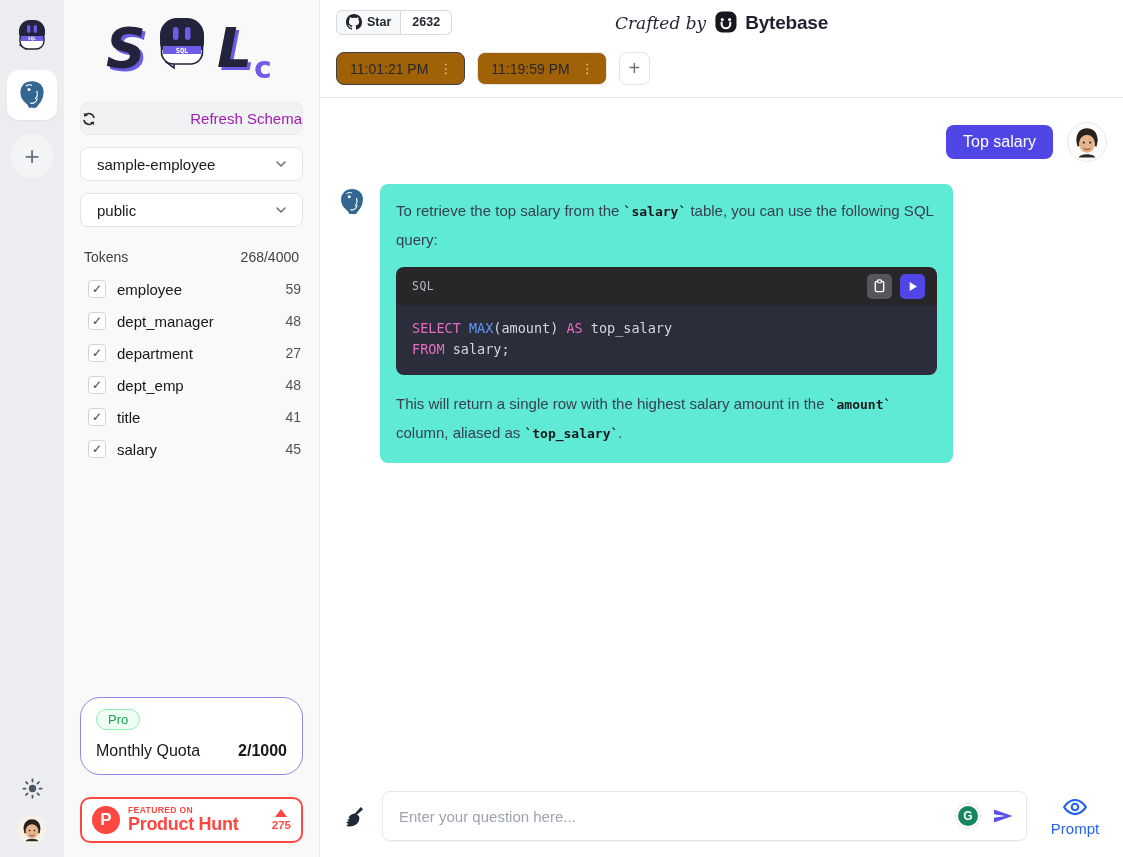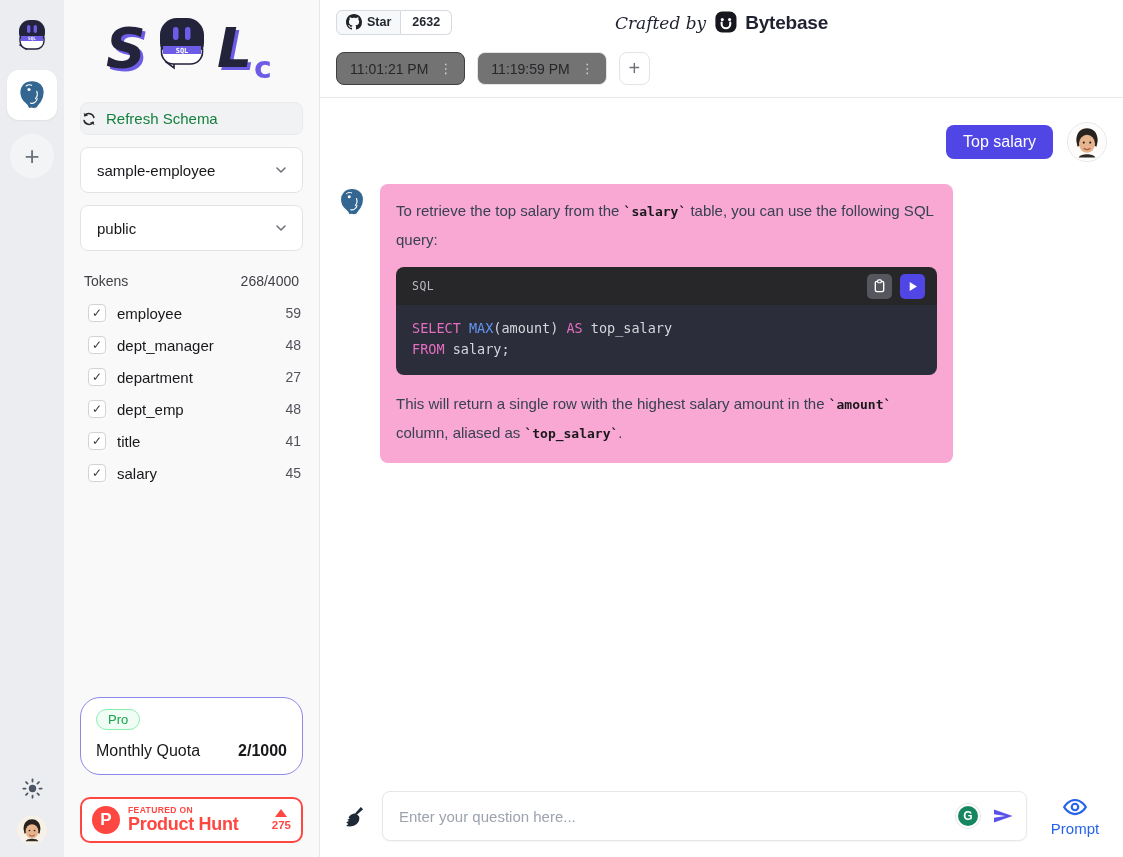--- a/index.html
+++ b/index.html
@@ -13,22 +13,22 @@
   .rail-bot { margin-top:auto; display:flex; flex-direction:column; align-items:center; gap:16px; }
   .rail-avatar { width:42px; height:42px; display:flex; align-items:center; justify-content:center; cursor:pointer; }
   .conn-btn { width:50px; height:50px; background:#fff; border-radius:12px; display:flex; align-items:center; justify-content:center; box-shadow:0 1px 2px rgba(0,0,0,.06); cursor:pointer; }
   .plus-btn { width:44px; height:44px; border-radius:50%; background:#f3f4f6; color:#6b7280; font-size:26px; font-weight:300; display:flex; align-items:center; justify-content:center; cursor:pointer; line-height:1; }
   .sun-btn { cursor:pointer; display:flex; }
   .small-avatar { width:30px; height:30px; border-radius:50%; overflow:hidden; cursor:pointer; }
 
   
   .sidebar { width:255px; background:#f9f9fa; display:flex; flex-direction:column; padding:8px 16px 14px; flex-shrink:0; }
   .logo-wrap { height:84px; display:flex; align-items:center; justify-content:center; }
-  .refresh-btn { height:33px; width:100%; border:1px solid #ebebee; background:#f1f2f4; border-radius:8px; display:flex; align-items:center; justify-content:flex-start; gap:9px; font-size:15px; color:#15803d; cursor:pointer; margin-top:10px; }
-  .select { height:46px; width:100%; background:#fff; border:1px solid #e4e4e7; border-radius:8px; display:flex; align-items:center; justify-content:space-between; padding:0 14px 0 16px; font-size:15px; color:#18181b; cursor:pointer; margin-top:12px; }
+  .refresh-btn { height:33px; width:100%; border:1px solid #ebebee; background:#f1f2f4; border-radius:8px; display:flex; align-items:center; justify-content:space-between; gap:9px; font-size:15px; color:#a21caf; cursor:pointer; margin-top:10px; }
+  .select { height:34px; width:100%; background:#fff; border:1px solid #e4e4e7; border-radius:8px; display:flex; align-items:center; justify-content:space-between; padding:0 14px 0 16px; font-size:15px; color:#18181b; cursor:pointer; margin-top:12px; }
   .select:first-of-type { margin-top:20px; }
   .tokens-head { display:flex; justify-content:space-between; margin:22px 4px 8px; font-size:14px; color:#3f3f46; }
   .tbl-row { display:flex; align-items:center; height:32px; gap:11px; padding:0 2px 0 8px; }
   .cb { width:18px; height:18px; border:1px solid #d4d4d8; border-radius:4px; background:#fff; display:flex; align-items:center; justify-content:center; font-size:12px; color:#3f3f46; cursor:pointer; flex-shrink:0; }
   .tbl-name { font-size:15px; color:#18181b; flex:1; }
   .tbl-count { font-size:14px; color:#52525b; }
   .quota-card { margin-top:auto; border:1px solid #8d88ea; border-radius:20px; background:#fff; padding:11px 15px 14px; }
   .pro-pill { display:inline-block; border:1px solid #86efac; background:#f0fdf4; color:#16a34a; border-radius:999px; font-size:13px; padding:2px 11px; }
   .quota-row { display:flex; justify-content:space-between; align-items:center; margin-top:12px; font-size:16px; color:#18181b; }
   .quota-val { font-weight:700; }
@@ -44,33 +44,33 @@
   
   .main { flex:1; background:#fff; border-left:1px solid #e8e8ec; display:flex; flex-direction:column; min-width:0; }
   .topbar { height:44px; display:flex; align-items:center; padding:0 16px; position:relative; flex-shrink:0; }
   .gh-badge { display:inline-flex; height:25px; cursor:pointer; font-size:12.5px; font-weight:700; color:#24292f; }
   .gh-left { display:flex; align-items:center; gap:5px; background:#f6f8fa; border:1px solid #d4dae0; border-radius:6px 0 0 6px; padding:0 9px; }
   .gh-right { display:flex; align-items:center; background:#fff; border:1px solid #d4dae0; border-left:none; border-radius:0 6px 6px 0; padding:0 11px; }
   .crafted { position:absolute; left:50%; top:50%; transform:translate(-50%,-50%); display:flex; align-items:center; gap:8px; }
   .crafted-txt { font-family:"DejaVu Serif", serif; font-style:italic; font-size:17px; color:#1f2130; }
   .brand-name { font-size:19px; font-weight:800; color:#1f2130; letter-spacing:-.2px; }
   .tabsbar { display:flex; align-items:center; gap:12px; padding:8px 16px 12px; border-bottom:1px solid #e5e7eb; flex-shrink:0; }
-  .tab { height:33px; border-radius:8px; border:1px solid #e4e4e7; background:#737373; display:flex; align-items:center; gap:9px; padding:0 10px 0 13px; font-size:14px; color:#27272a; cursor:pointer; }
+  .tab { height:33px; border-radius:8px; border:1px solid #e4e4e7; background:#a16207; display:flex; align-items:center; gap:9px; padding:0 10px 0 13px; font-size:14px; color:#27272a; cursor:pointer; }
   .tab.active { border-color:#3f3f46; }
   .kebab { color:#d4d4d8; font-size:13px; cursor:pointer; padding:0 2px; }
   .tab-add { width:31px; height:33px; border:1px solid #e4e4e7; border-radius:8px; background:#fff; color:#71717a; font-size:20px; display:flex; align-items:center; justify-content:center; cursor:pointer; }
 
   
   .messages { flex:1; padding:24px 16px 0; overflow:hidden; }
   .row-user { display:flex; justify-content:flex-end; align-items:center; gap:14px; }
   .bubble-user { background:#4f46e5; color:#fff; font-size:16px; padding:8px 17px; border-radius:8px; cursor:default; }
   .avatar-40 { width:40px; height:40px; border-radius:50%; border:1px solid #e5e7eb; background:#fff; overflow:hidden; flex-shrink:0; }
   .row-asst { display:flex; align-items:flex-start; gap:12px; margin-top:22px; }
   .asst-avatar { width:32px; height:32px; flex-shrink:0; margin-top:2px; }
-  .bubble-asst { background:#f9a8d4; border-radius:8px; padding:13px 16px 15px; width:573px; font-size:15px; line-height:28px; color:#374151; }
+  .bubble-asst { background:#5eead4; border-radius:8px; padding:13px 16px 15px; width:573px; font-size:15px; line-height:28px; color:#374151; }
   .inline-code { font-family:"DejaVu Sans Mono", monospace; font-weight:700; font-size:13px; color:#18181b; }
   .codeblock { border-radius:8px; overflow:hidden; margin:13px 0 15px; }
   .code-head { background:#27272a; height:38px; display:flex; align-items:center; padding:0 12px 0 16px; }
   .code-lang { font-family:"DejaVu Sans Mono", monospace; font-size:11.5px; color:#b9b9c0; letter-spacing:.5px; flex:1; }
   .code-btn { width:25px; height:25px; border-radius:5px; display:flex; align-items:center; justify-content:center; cursor:pointer; margin-left:8px; }
   .copy-btn { background:#56565f; }
   .run-btn { background:#4f46e5; }
   .code-body { background:#2b2d3a; padding:13px 16px 15px; font-family:"DejaVu Sans Mono", monospace; font-size:13.5px; line-height:21px; color:#d6d6de; }
   .code-body span { white-space:pre; }
   .kw { color:#e46fc0; }

